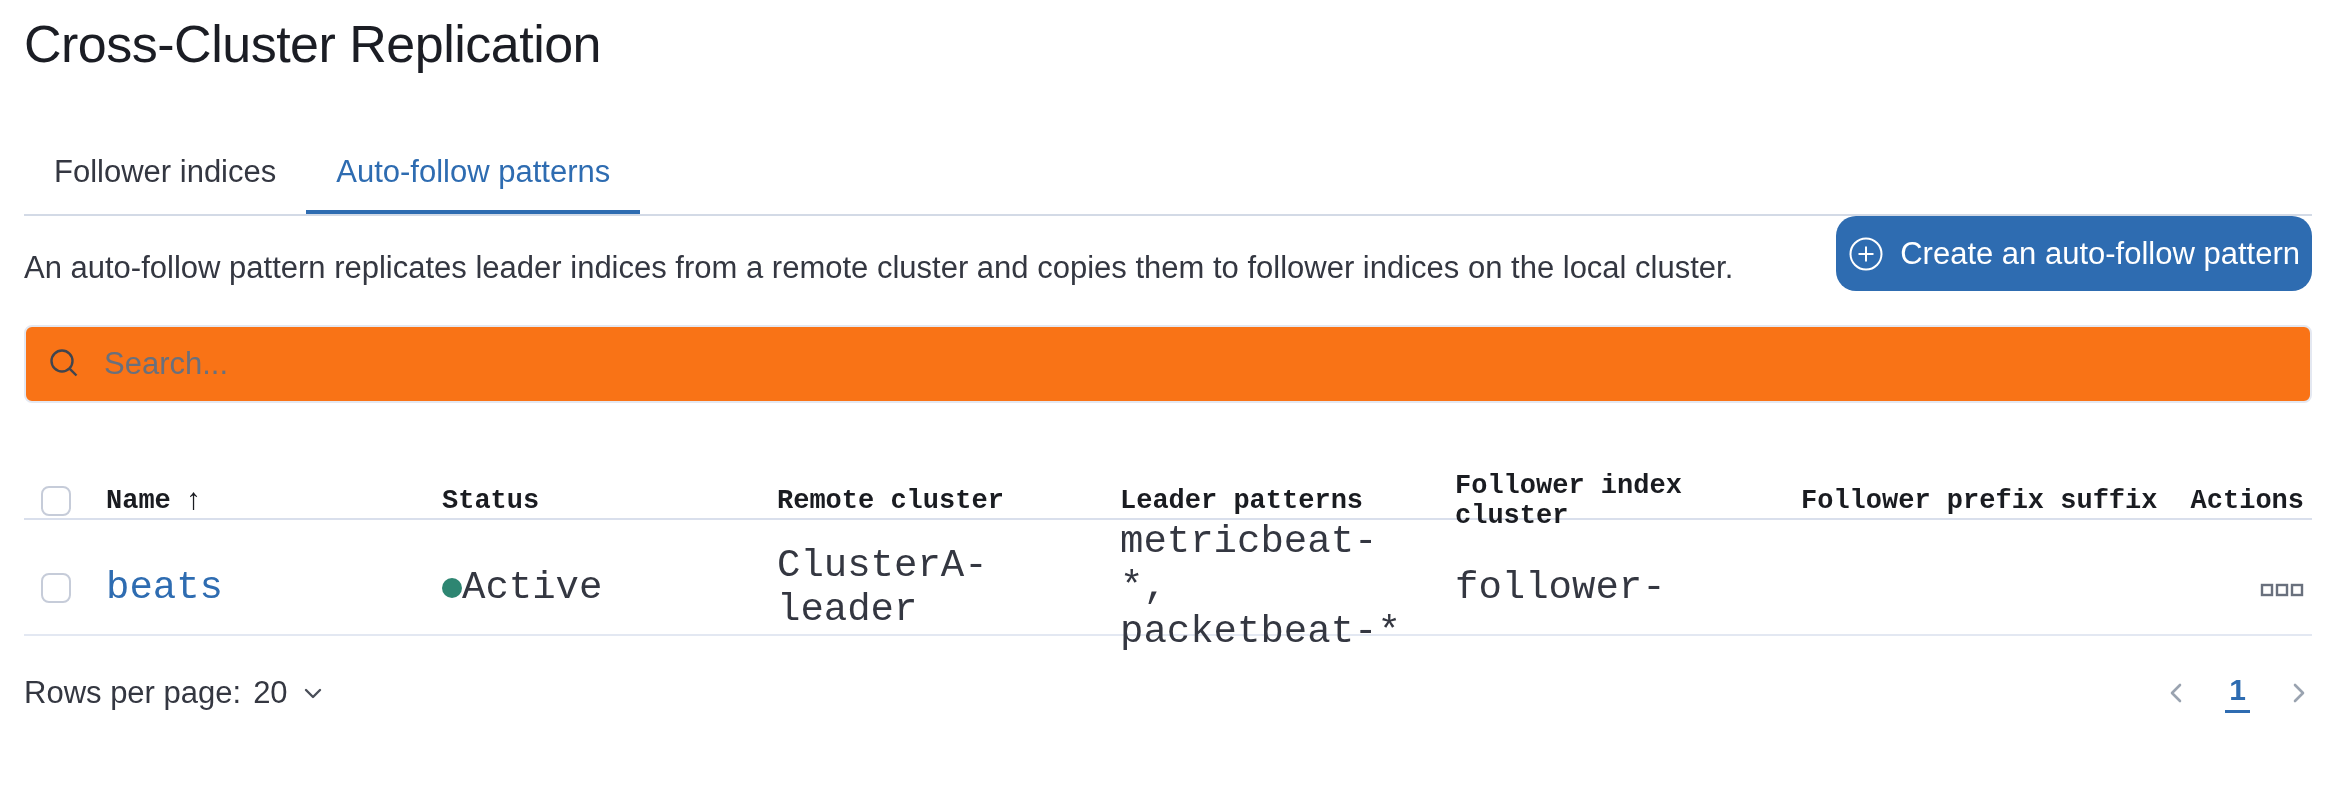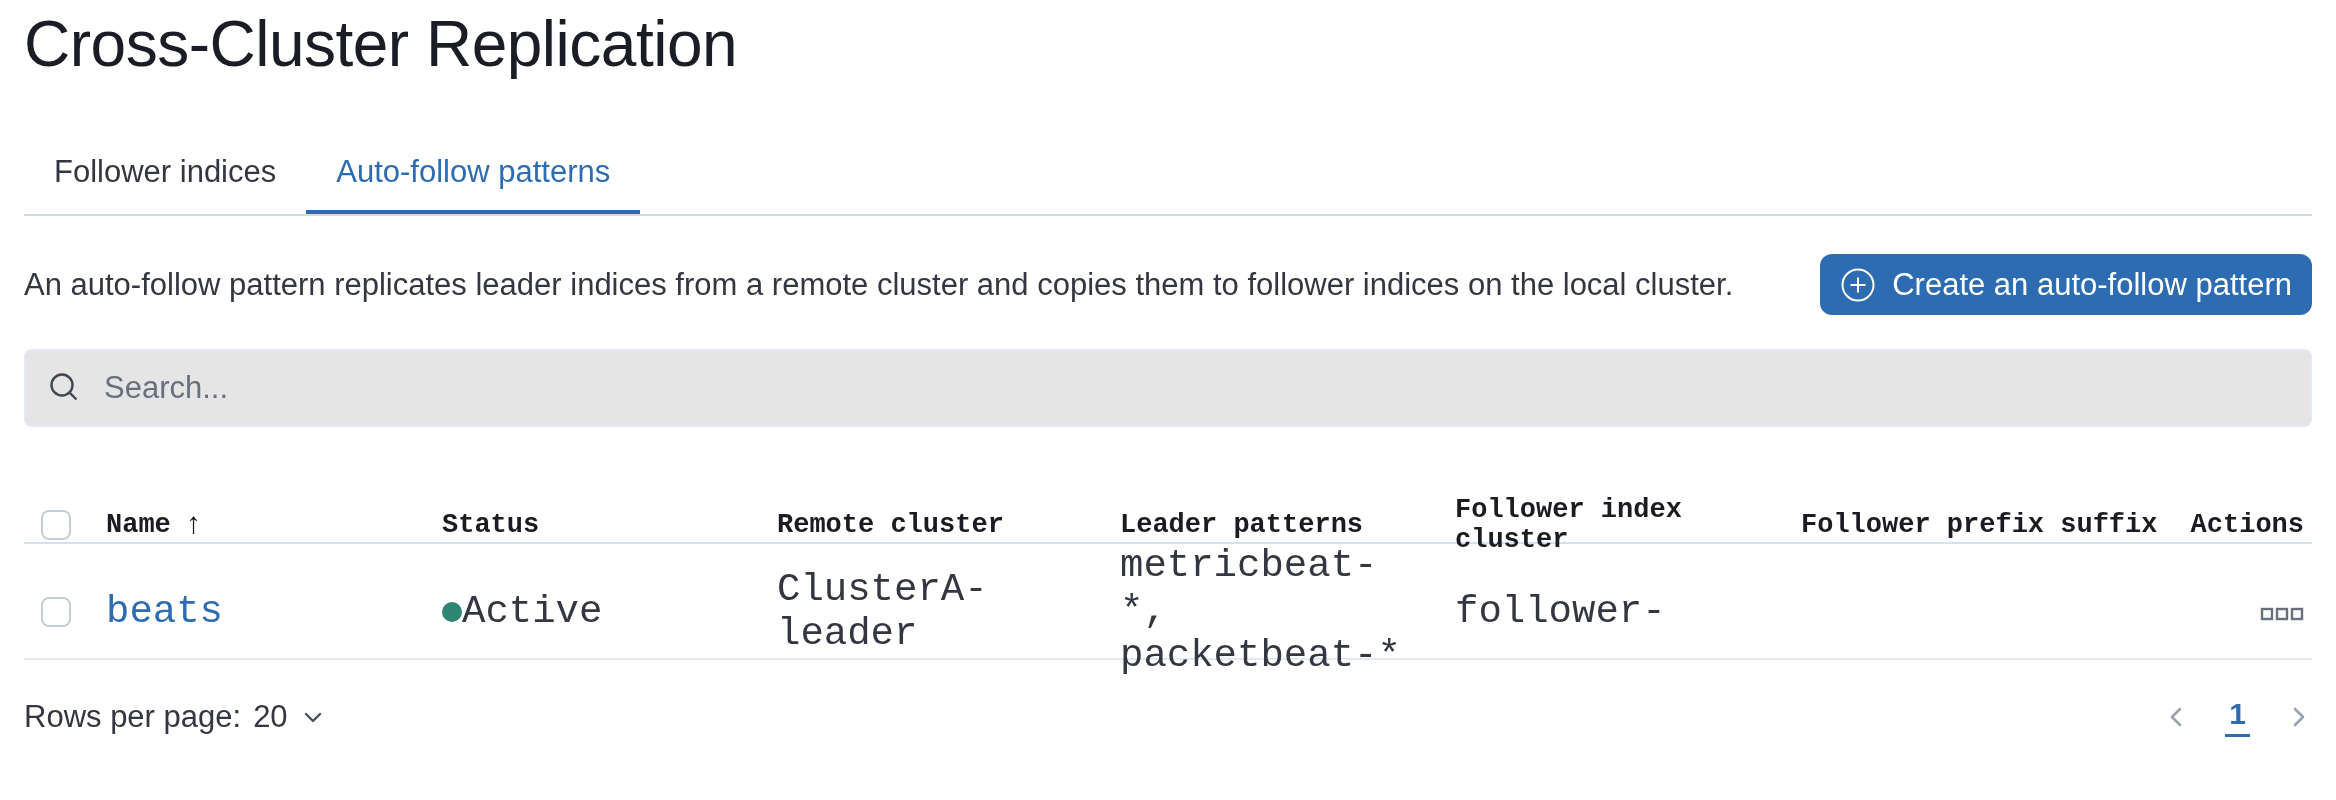--- a/index.html
+++ b/index.html
@@ -10,21 +10,21 @@
     height: 800px;
     overflow: hidden;
     font-family: "Liberation Sans", sans-serif;
     -webkit-font-smoothing: antialiased;
   }
   .page { padding: 0 24px; width: 2288px; }
 
   
   .page-title {
     margin: 12px 0 0 0;
-    font-size: 64px;
+    font-size: 52px;
     line-height: 64px;
     font-weight: 400;
     letter-spacing: -0.5px;
     color: var(--text, #1b1d24);
   }
 
   
   .tabs {
     display: flex;
     margin-top: 58px;
@@ -40,52 +40,51 @@
   }
   .tab.active {
     color: var(--accent, #2e6cb1);
     box-shadow: inset 0 -4px 0 var(--accent, #2e6cb1);
   }
 
   
   .intro {
     display: flex;
     justify-content: space-between;
-    align-items: center;
-    margin-top: 38px;
+    align-items: flex-end;
   }
   .desc {
     margin: 0;
     font-size: 31px;
     line-height: 47px;
     color: #343741;
     max-width: 1720px;
   }
   .create-btn {
     flex: 0 0 auto;
     display: flex;
     align-items: center;
     gap: 16px;
-    height: 61px;
-    padding: 0 20px;
+    height: 75px;
+    padding: 0 12px;
     background: var(--accent, #2e6cb1);
     color: #ffffff;
     font-family: "Liberation Sans", sans-serif;
     font-size: 31px;
     border: none;
-    border-radius: 12px;
+    border-radius: 20px;
     cursor: pointer;
     white-space: nowrap;
   }
 
   
   .search-box {
     margin-top: 34px;
     height: 74px;
-    background: #e5e5e5;
+    background: #f97316;
     border: 2px solid #e4e8f1;
     border-radius: 8px;
     display: flex;
     align-items: center;
     padding: 0 22px;
     gap: 20px;
   }
   .search-box input {
     flex: 1;
     border: none;

